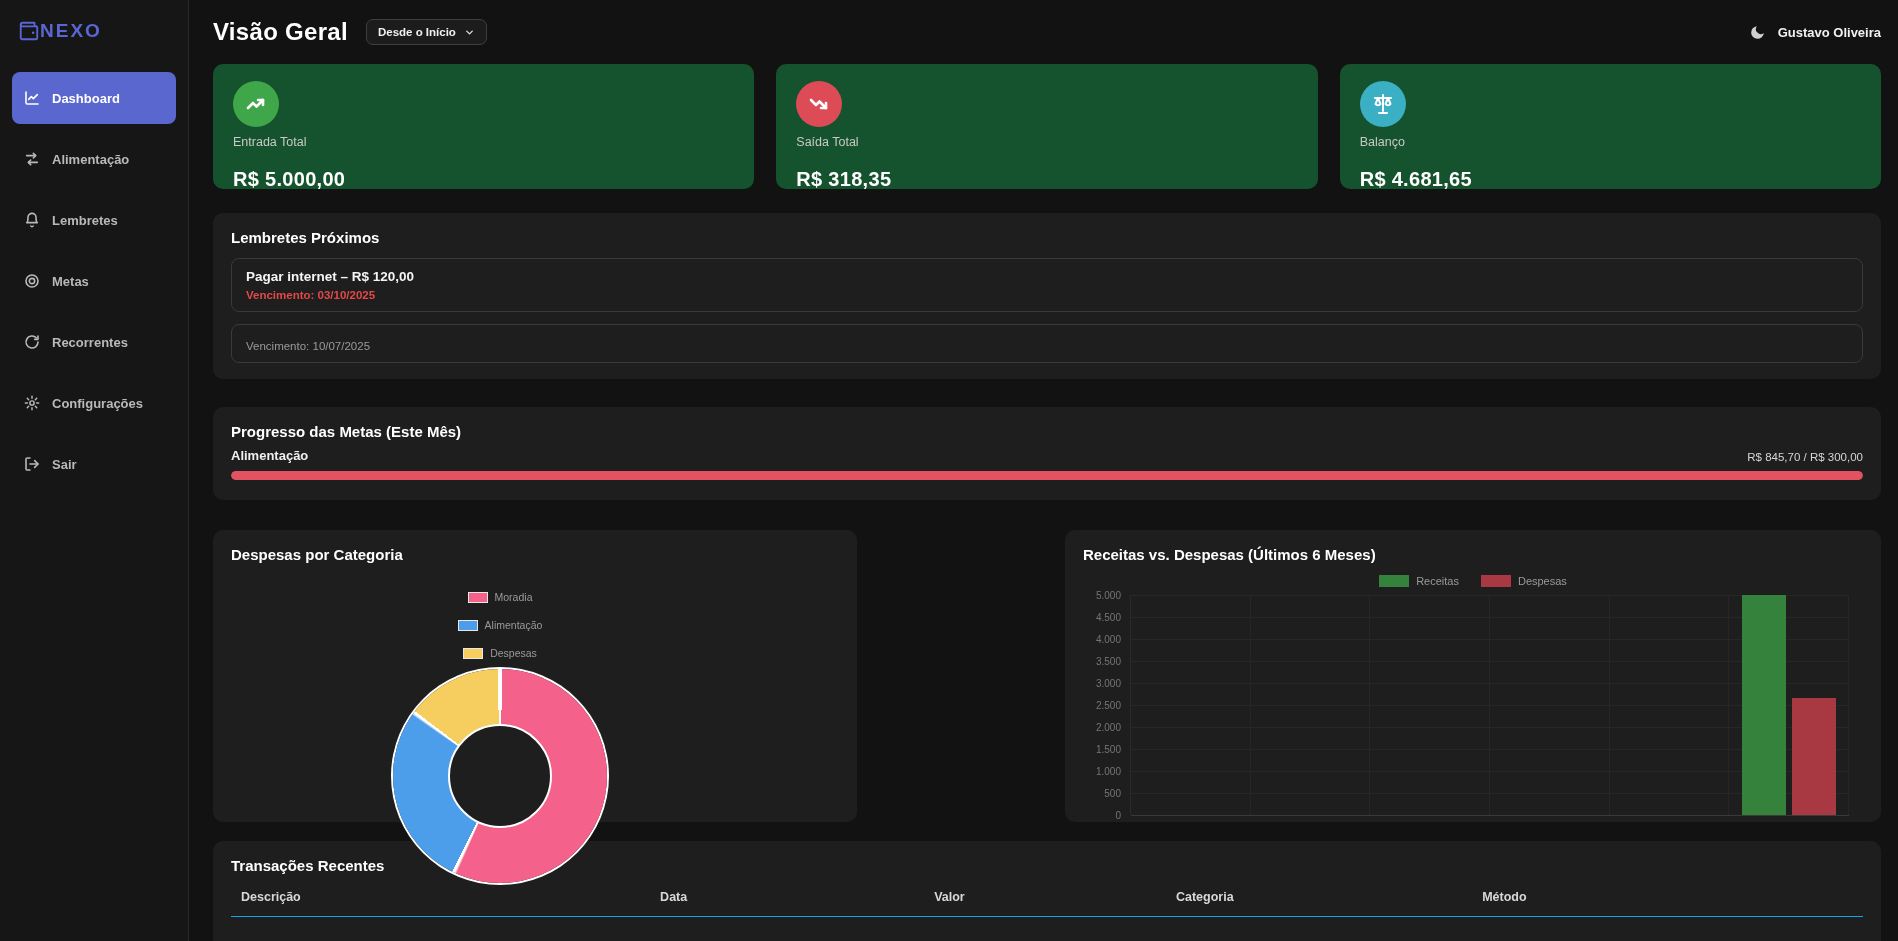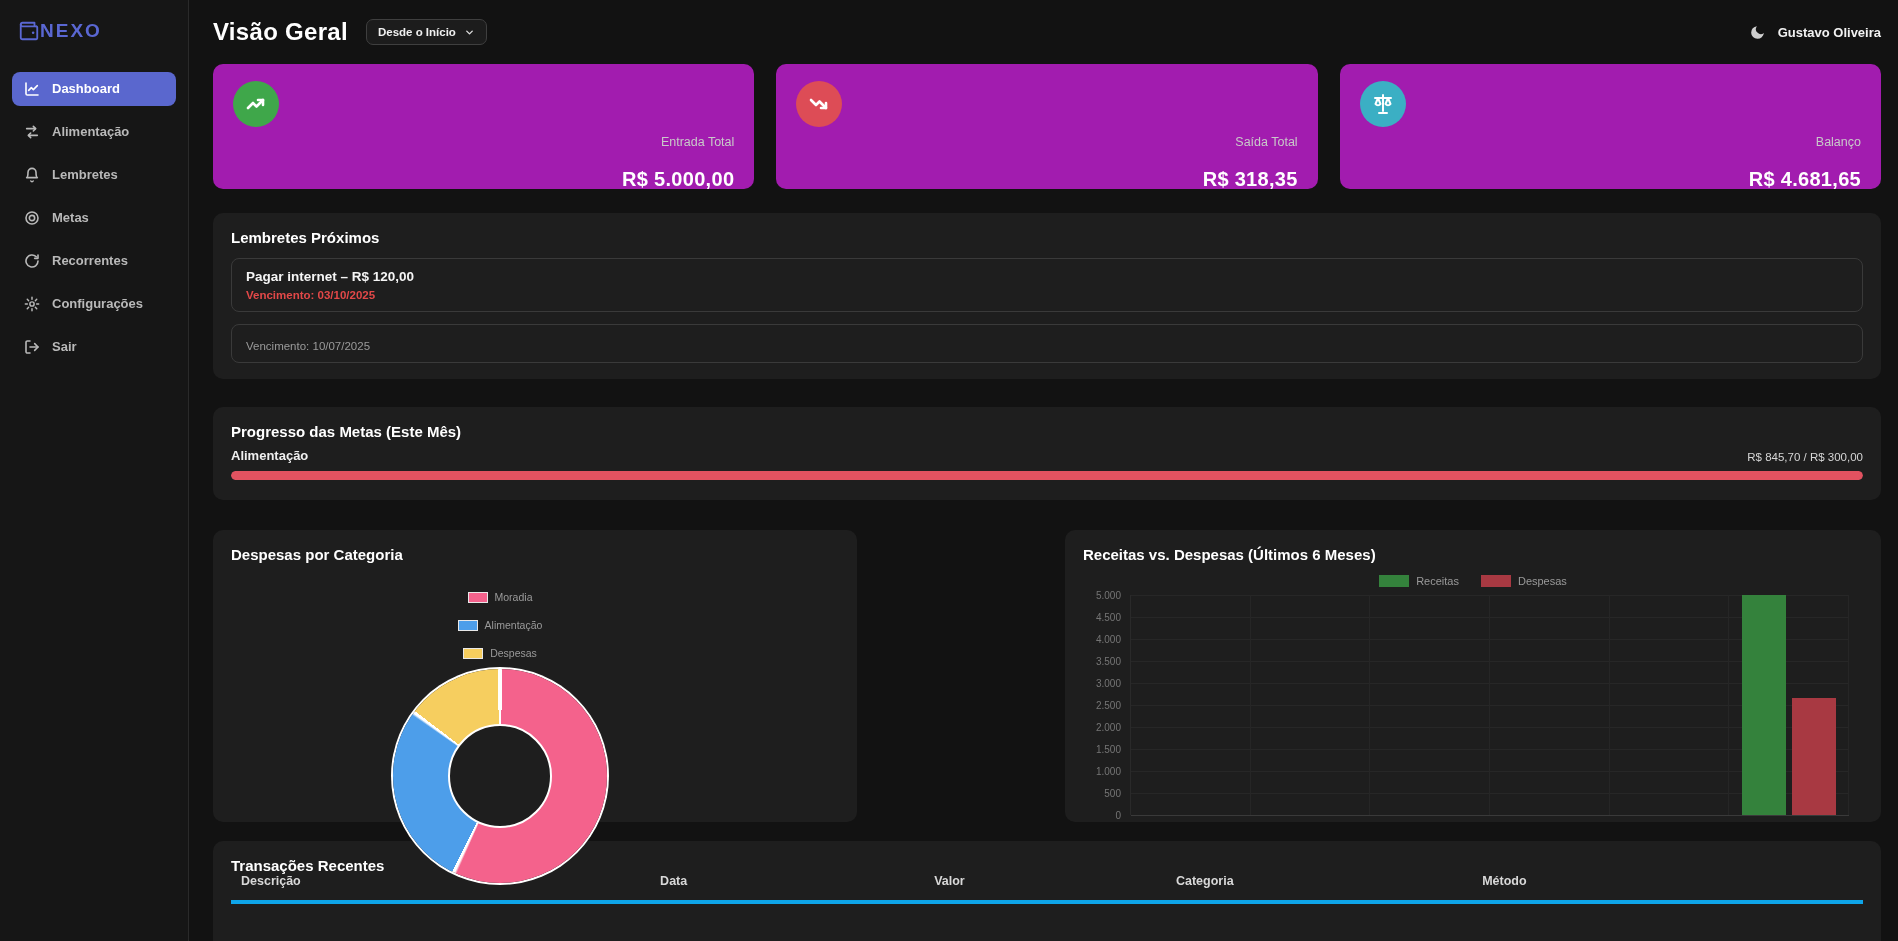--- a/index.html
+++ b/index.html
@@ -11,41 +11,41 @@
     display:flex;
   }
   
   .sidebar {
     width:189px; height:941px; background:#161616;
     border-right:1px solid #2a2a2a; padding:18px 12px; flex-shrink:0;
   }
   .logo { display:flex; align-items:center; gap:0; color:#5a67d2; margin:2px 6px 30px 6px; }
   .logo-text { font-size:19px; font-weight:700; letter-spacing:2px; }
   .nav-item {
-    display:flex; align-items:flex-start; gap:12px; padding:9px 12px;
+    display:flex; align-items:center; gap:12px; padding:18px 12px;
     border-radius:8px; color:#b9b9b9; font-size:13px; font-weight:700;
     margin-bottom:9px; cursor:pointer;
   }
   .nav-item.active { background:#5a67ce; color:#ffffff; }
   .nav-item svg { flex-shrink:0; }
   
   .main { flex:1; padding:0 17px 0 24px; }
   .topbar { height:64px; display:flex; align-items:center; }
   .page-title { font-size:24px; font-weight:700; color:#fff; letter-spacing:.3px; }
   .period-select {
     margin-left:18px; background:#1c1c1c; border:1px solid #3f3f3f; border-radius:7px;
     color:#f0f0f0; font-size:11.5px; font-weight:700; padding:6px 11px;
     display:flex; align-items:center; gap:8px; cursor:pointer;
   }
   .topbar-right { margin-left:auto; display:flex; align-items:center; gap:12px; }
   .moon-btn { background:none; border:none; cursor:pointer; display:flex; }
   .user-name { font-size:13px; font-weight:700; color:#f2f2f2; }
   
   .stats-row { display:flex; gap:22px; }
-  .stat-card { flex:1; height:125px; background:#a21caf; border-radius:10px; padding:17px 20px;text-align:right; }
+  .stat-card { flex:1; height:125px; background:#14532d; border-radius:10px; padding:17px 20px; }
   .stat-icon { width:46px; height:46px; border-radius:50%; display:flex; align-items:center; justify-content:center; }
   .stat-icon.green { background:#3fa74a; }
   .stat-icon.red { background:#dd4c56; }
   .stat-icon.teal { background:#3bafc4; }
   .stat-label { font-size:12.5px; color:#c9c9c9; margin-top:8px; }
   .stat-value { font-size:20px; font-weight:700; color:#ffffff; margin-top:19px; letter-spacing:.3px; }
   
   .panel { background:#1e1e1e; border-radius:10px; padding:16px 18px; }
   .panel-title { font-size:15px; font-weight:700; color:#ffffff; }
   .reminders-panel { margin-top:24px; }
@@ -90,21 +90,21 @@
   }
   .bc-plot { position:absolute; left:47px; right:14px; top:0; bottom:4px; border-left:1px solid #2a2a2a; }
   .bc-hline { position:absolute; left:0; right:0; height:1px; background:#272727; }
   .bc-cols { position:absolute; inset:0; display:flex; }
   .bc-col { flex:1; border-right:1px solid #262626; display:flex; align-items:flex-end; justify-content:center; gap:6px; }
   .bc-bar { width:44px; }
   
   .transactions-panel { margin-top:19px; height:130px; }
   .tx-header {
     display:grid; grid-template-columns:26% 17% 15% 19% 23%;
-    padding:0 10px 12px 10px; border-bottom:4px solid #0ea5e9;
+    margin-top:16px; padding:0 10px 12px 10px; border-bottom:1px solid #0ea5e9;
   }
   .tx-col { font-size:12.5px; font-weight:700; color:#d8d8d8; }
 </style>
 </head>
 <body>
 
 <aside class="sidebar">
   <div class="logo">
     <span style="display:flex;">
       <svg width="22" height="22" viewBox="0 0 24 24" fill="none" stroke="#5a67d2" stroke-width="2" stroke-linecap="round" stroke-linejoin="round">

